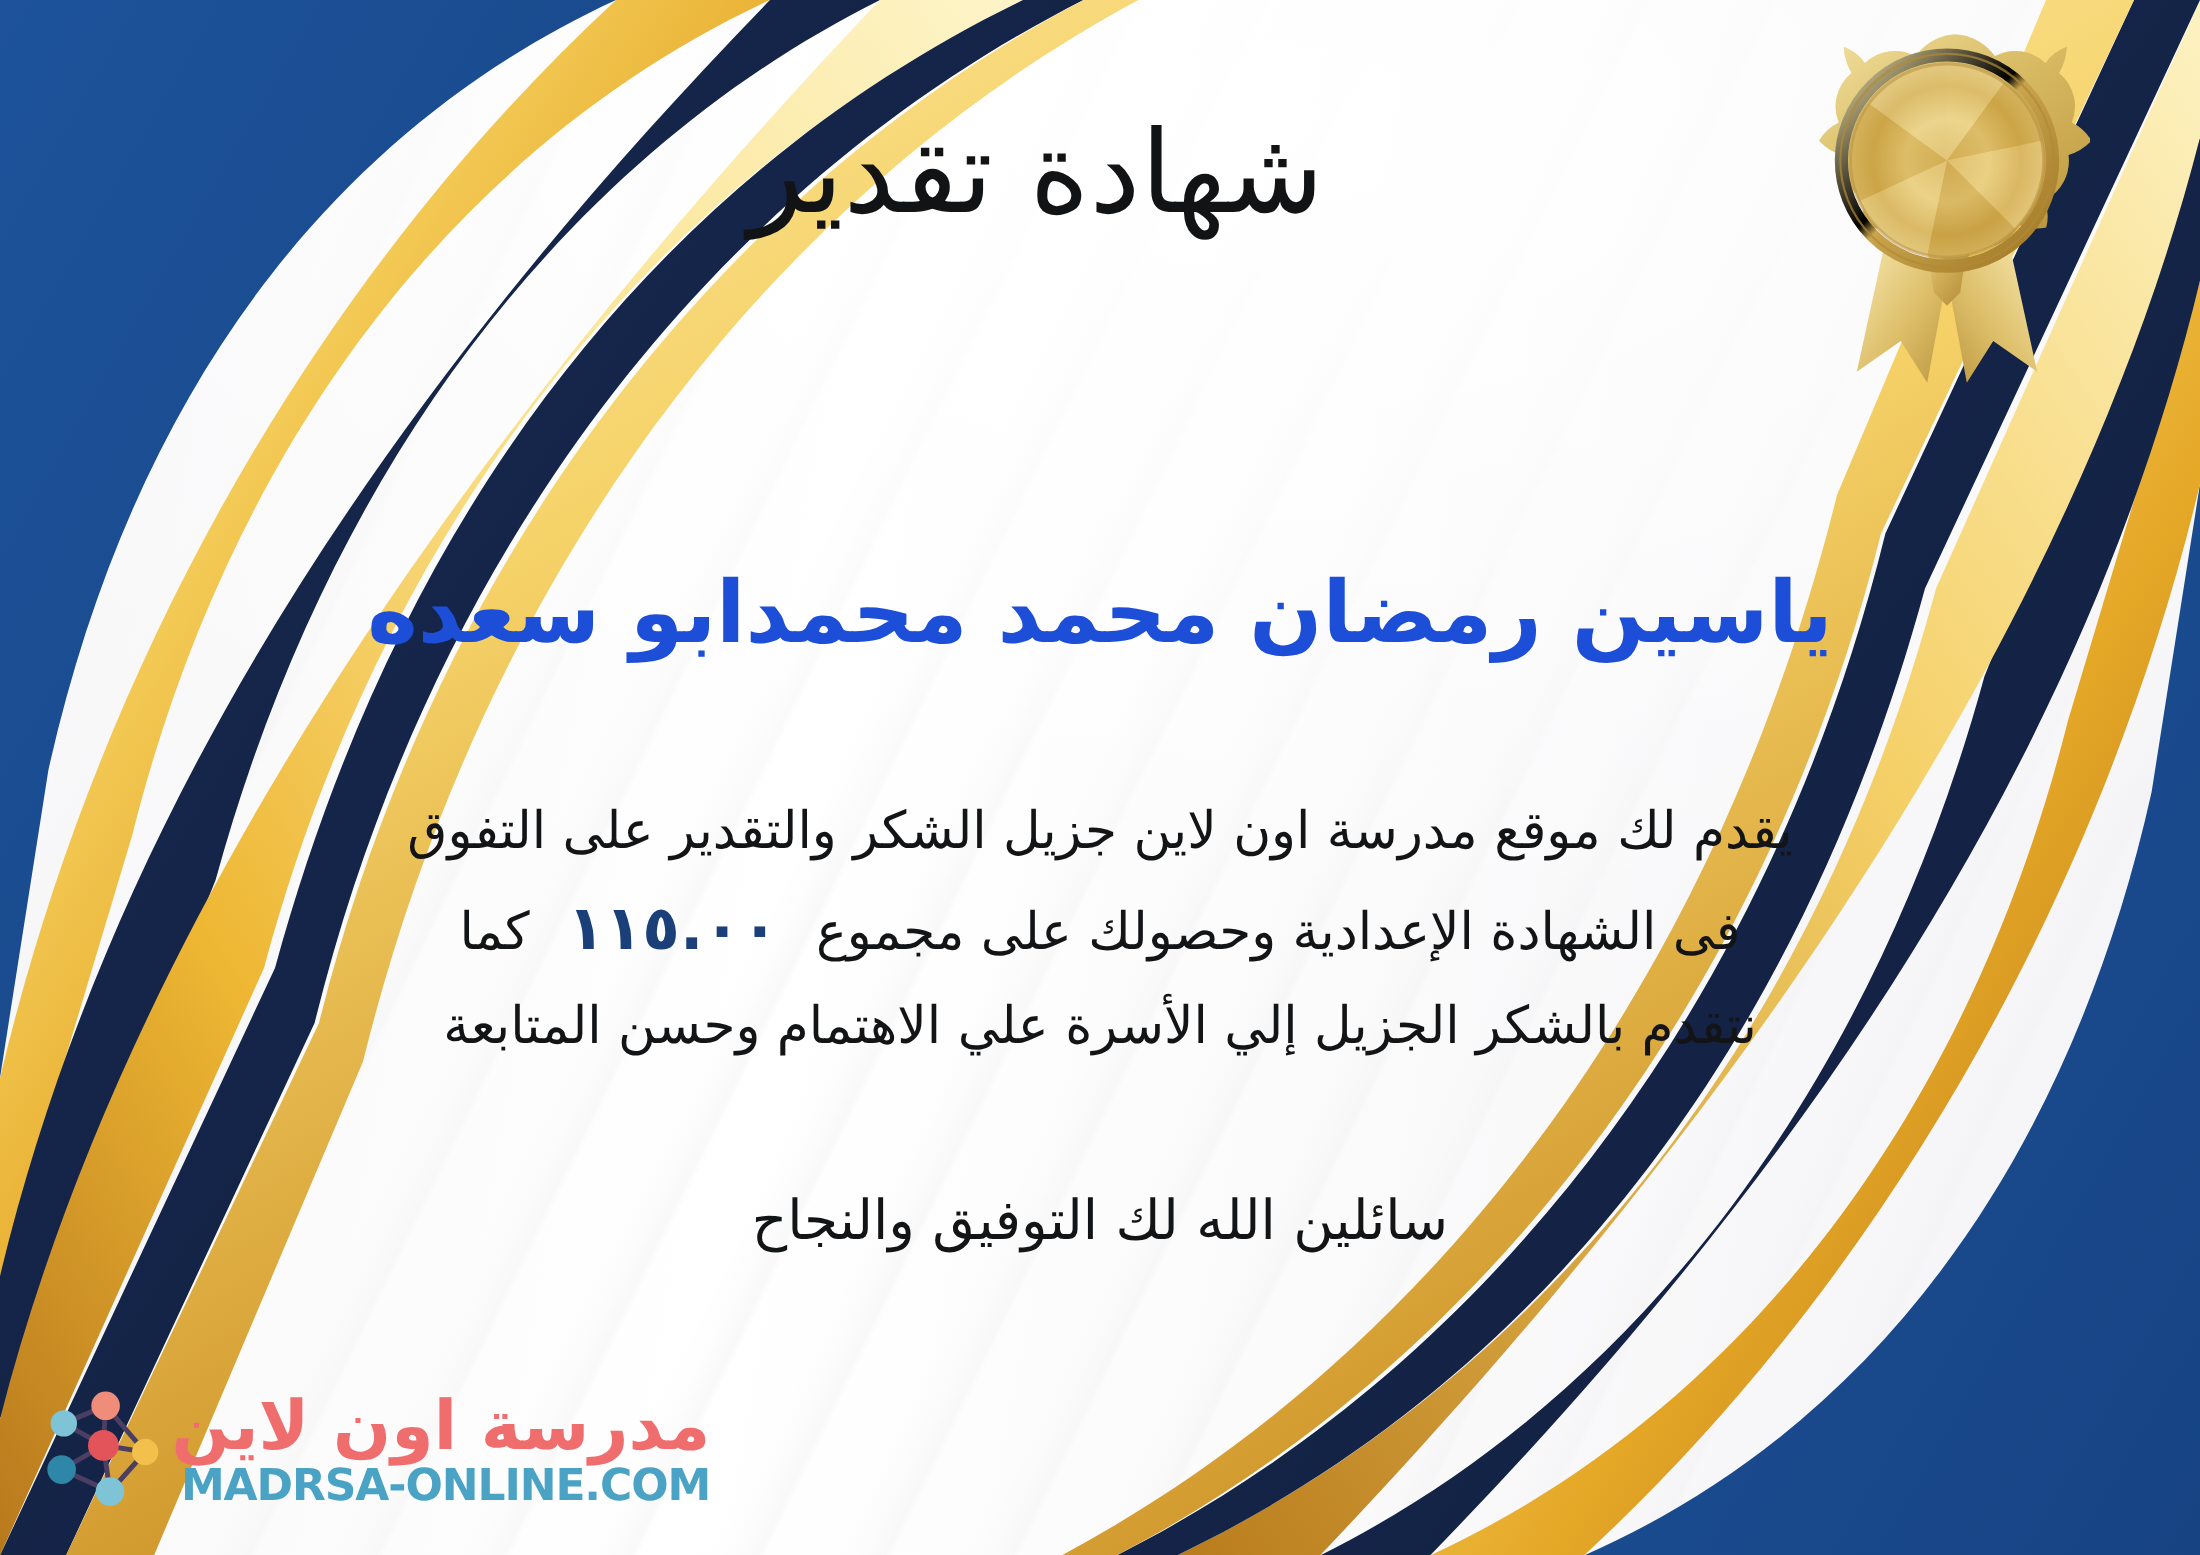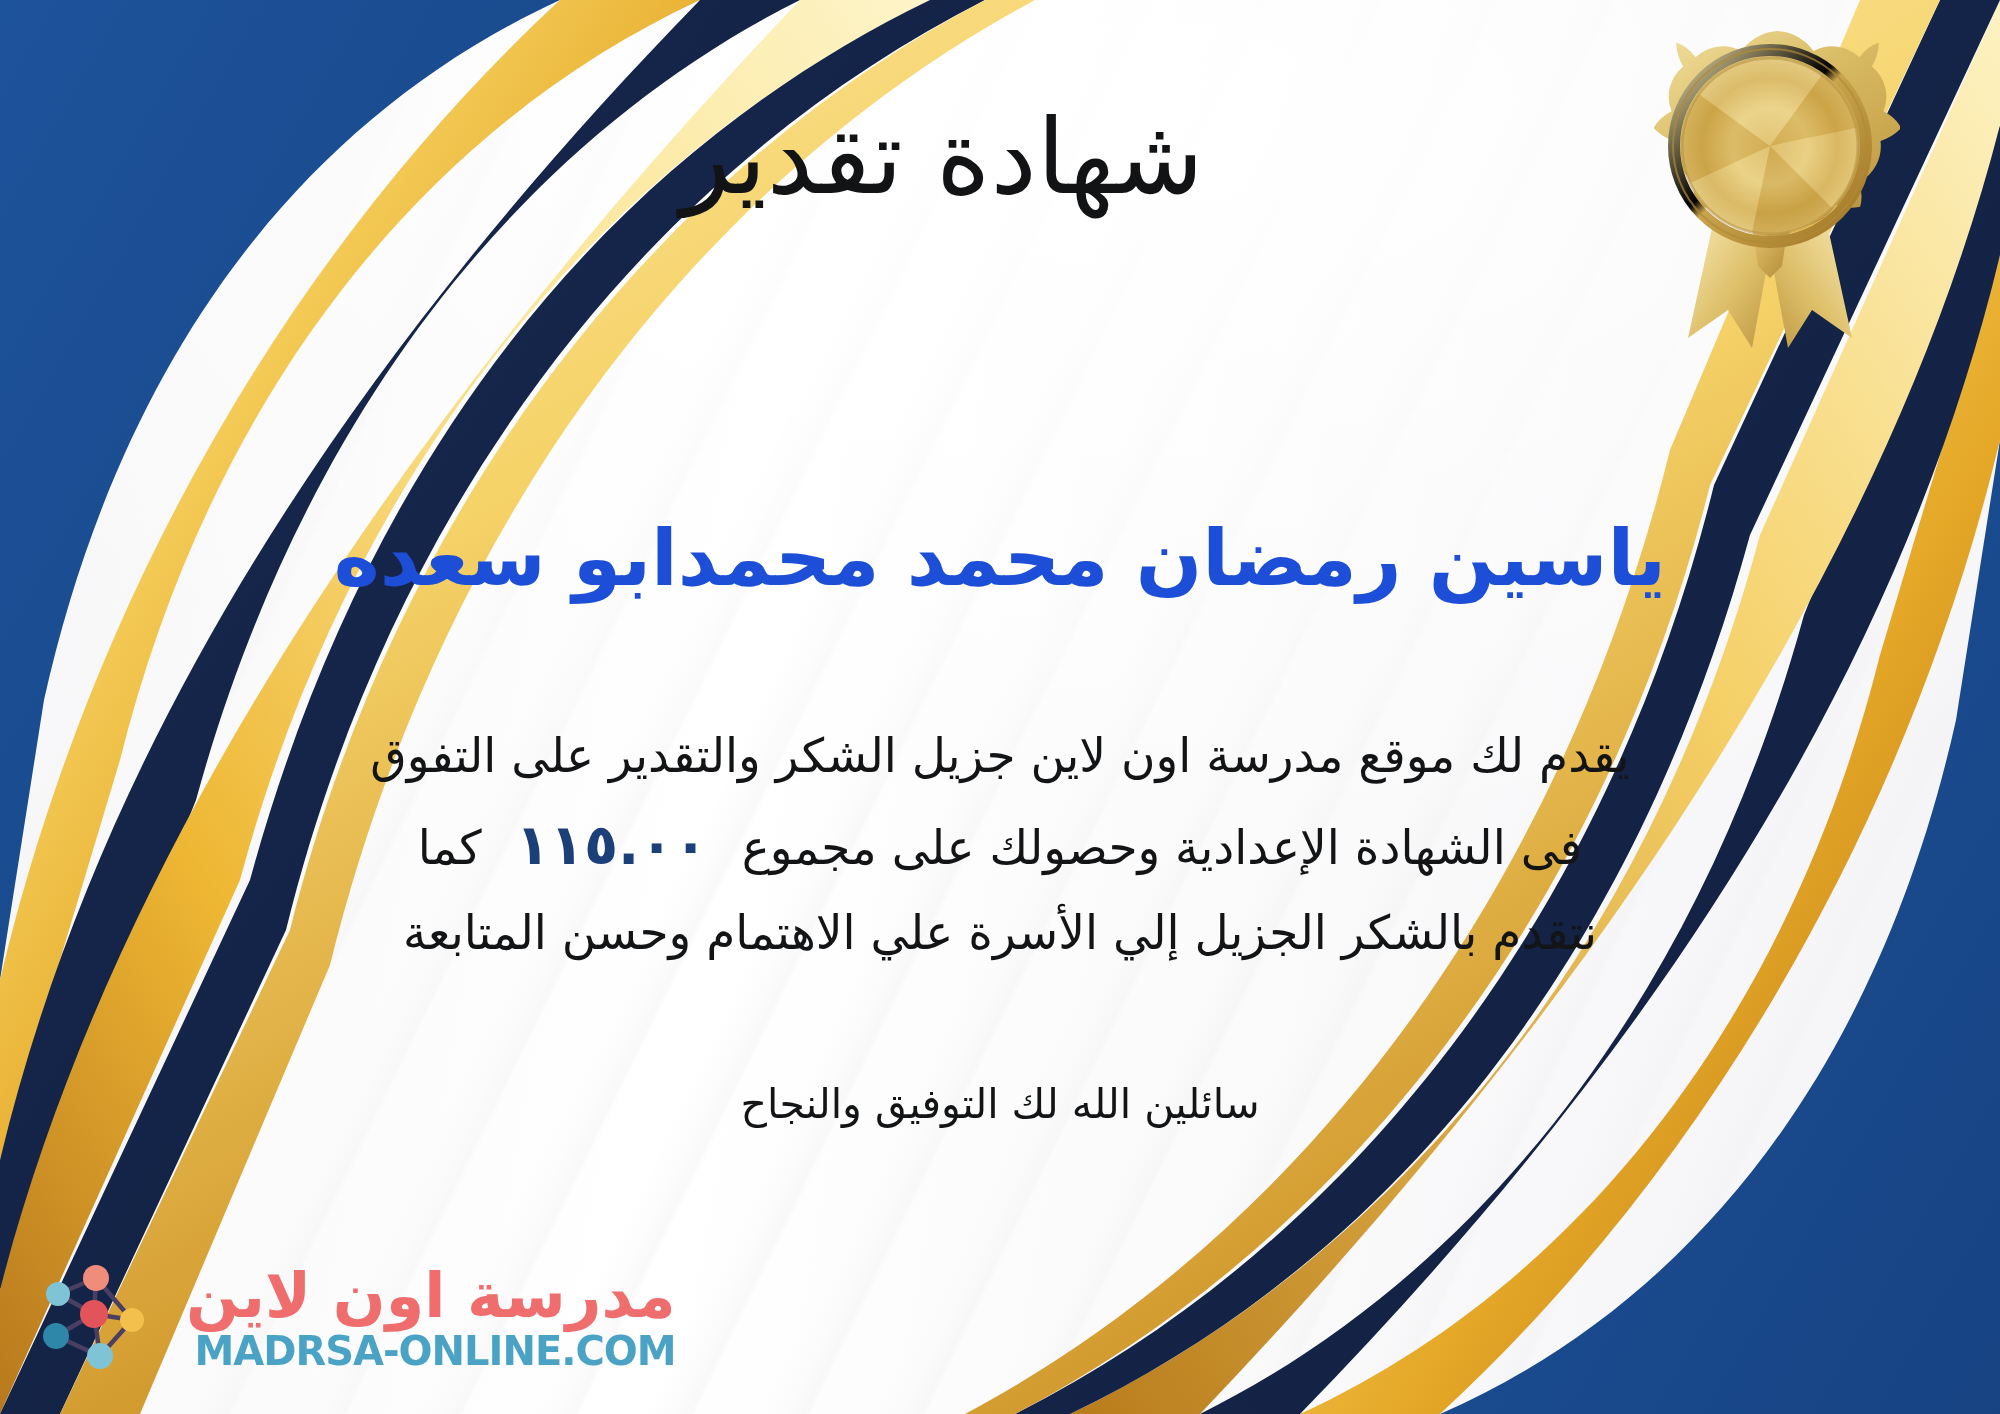--- a/index.html
+++ b/index.html
@@ -116,33 +116,33 @@
     letter-spacing: 1px;
   }
 
   .closing-line {
     position: absolute;
     top: 1080px;
     left: 0;
     right: 0;
     text-align: center;
     color: #121416;
-    font-size: 41px;
+    font-size: 50px;
     font-weight: 400;
   }
 
   
   .brand {
     position: absolute;
     left: 34px;
     bottom: 36px;
     display: flex;
     flex-direction: row-reverse;
     align-items: center;
-    gap: 32px;
+    gap: 2px;
     direction: rtl;
   }
   .brand-text {
     display: flex;
     flex-direction: column;
     align-items: flex-start;
     line-height: 1;
   }
   .brand-ar {
     font-size: 62px;

